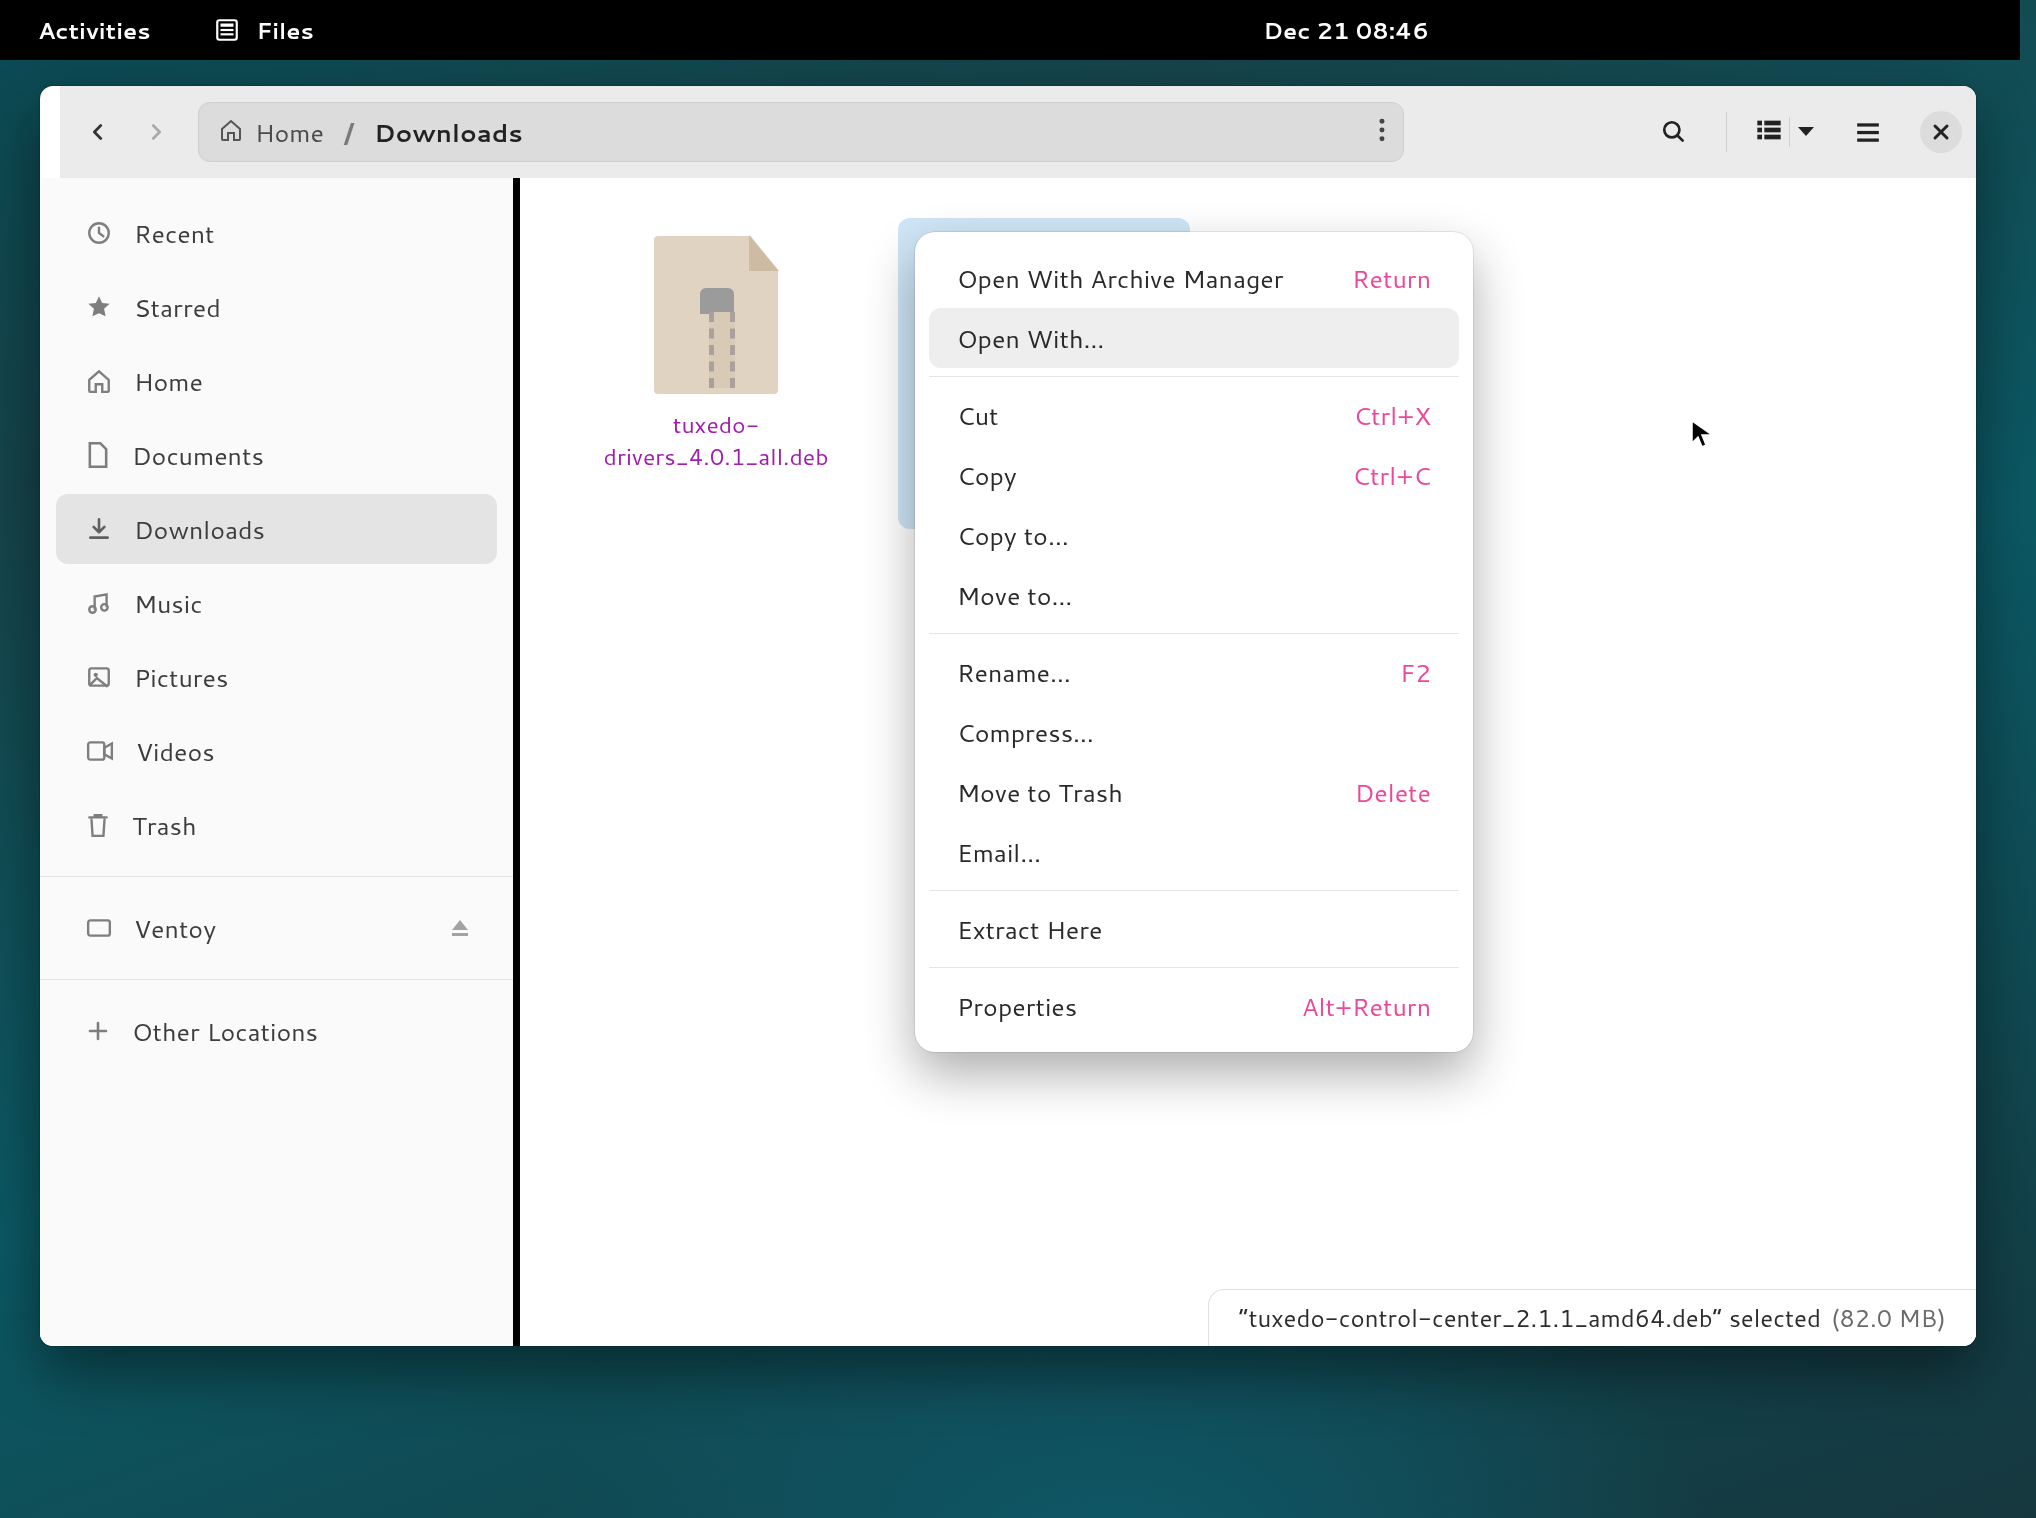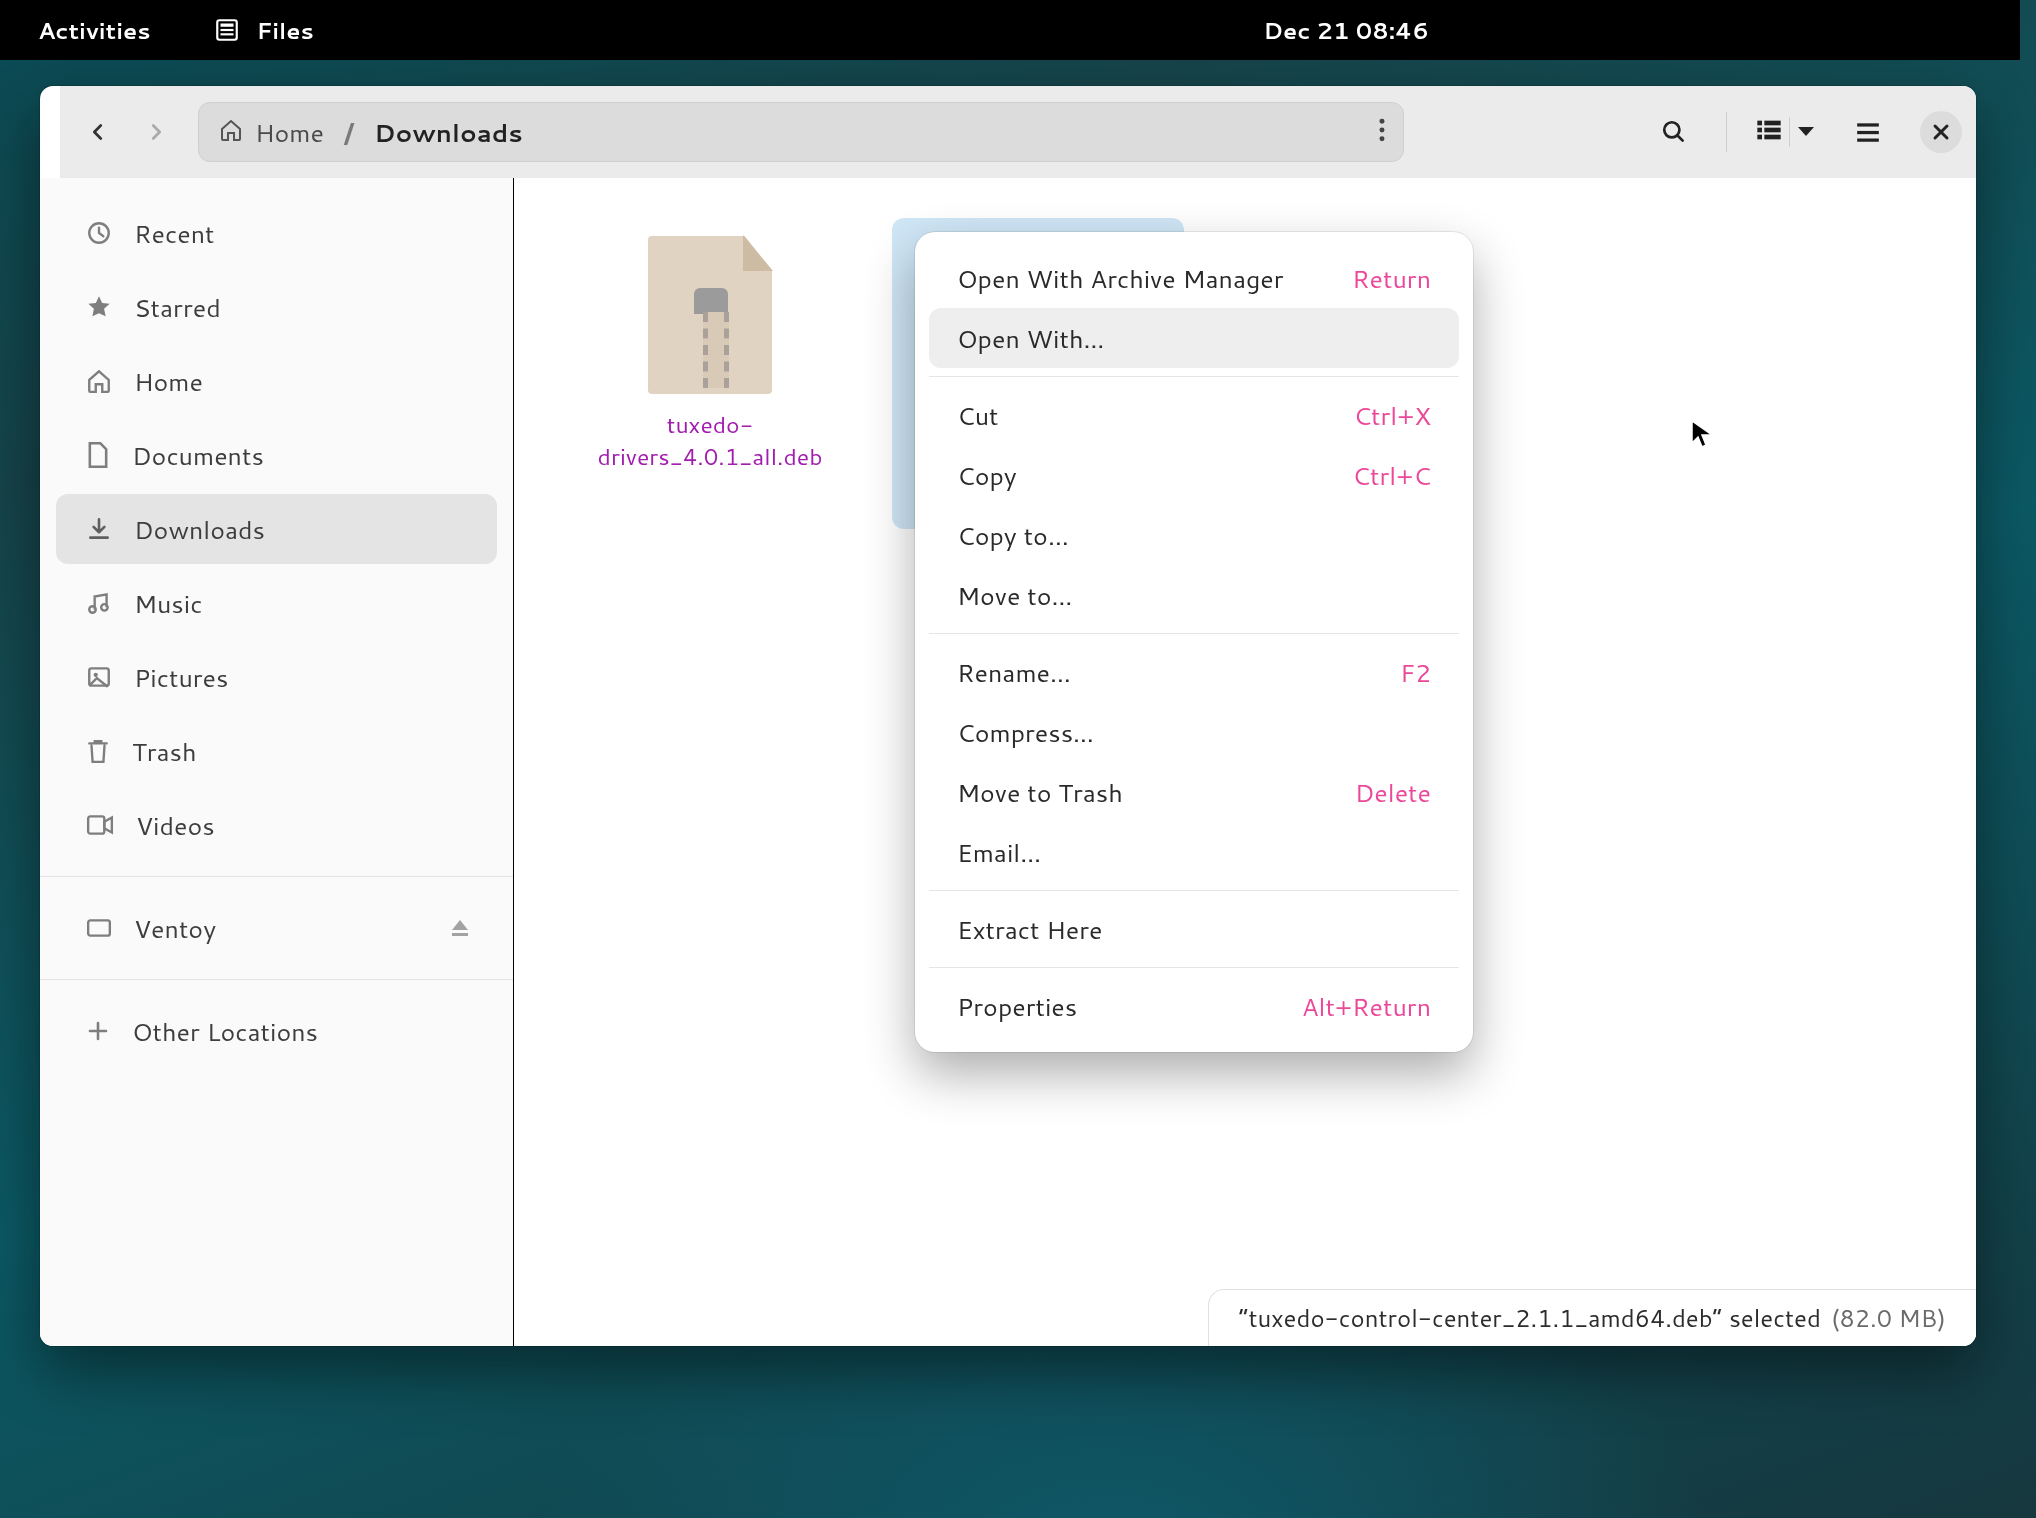--- a/index.html
+++ b/index.html
@@ -36,21 +36,21 @@
   .pathbar .sep{color:#7a7a7a;font-size:28px;font-weight:600;padding:0 2px}
   .pathbar .dots{position:absolute;right:16px;}
   .hb-right{margin-left:auto;display:flex;align-items:center;gap:28px;}
   .divider-v{width:1px;height:40px;background:#cfcfcf}
   .close-btn{width:42px;height:42px;border-radius:50%;background:#dcdcdc;
     display:flex;align-items:center;justify-content:center;cursor:pointer;}
   .view-switch{display:flex;align-items:center;gap:6px}
 
   
   .body{position:absolute;top:92px;left:0;right:0;bottom:0;display:flex}
-  .sidebar{width:473px;min-width:473px;border-right:1px solid #000000;
+  .sidebar{width:473px;min-width:473px;border-right:7px solid #000000;
     background:#fafafa;padding-top:18px;display:flex;flex-direction:column;
     font-size:25px;color:#3d3d3d}
   .side-item{height:70px;display:flex;align-items:center;gap:22px;padding:0 30px;
     margin:2px 16px;border-radius:12px;cursor:pointer;position:relative}
   .side-item.active{background:#e4e4e4}
   .side-item .lbl{flex:1}
   .side-item svg{flex:0 0 auto;opacity:.75}
   .side-sep{height:1px;background:#e3e3e3;margin:14px 0}
   .eject{position:absolute;right:26px;opacity:.7}
 
@@ -226,31 +226,31 @@
       </div>
       <div class="side-item">
         <svg width="26" height="26" viewBox="0 0 24 24">
             <rect x="3" y="4" width="18" height="16" rx="2" fill="none" stroke="#555" stroke-width="2.2"></rect>
             <circle cx="9" cy="10" r="2" fill="#555"></circle>
             <path d="M4 19l6-6 10 8" stroke="#555" stroke-width="2.2" fill="none"></path>
           </svg>
         <span class="lbl">Pictures</span>
       </div>
       <div class="side-item">
-        <svg width="24" height="26" viewBox="0 0 22 24">
-            <path d="M3 5h16M8 5V3h6v2m-9 2l1 15h10l1-15" fill="none" stroke="#555" stroke-width="2.2" stroke-linecap="round"></path>
-          </svg>
-        <span class="lbl">Trash</span>
-      </div>
-      <div class="side-item">
         <svg width="28" height="22" viewBox="0 0 26 20">
             <rect x="2" y="2" width="15" height="16" rx="2" fill="none" stroke="#555" stroke-width="2.2"></rect>
             <path d="M17 7l7-4v14l-7-4z" fill="none" stroke="#555" stroke-width="2.2"></path>
           </svg>
         <span class="lbl">Videos</span>
+      </div>
+      <div class="side-item">
+        <svg width="24" height="26" viewBox="0 0 22 24">
+            <path d="M3 5h16M8 5V3h6v2m-9 2l1 15h10l1-15" fill="none" stroke="#555" stroke-width="2.2" stroke-linecap="round"></path>
+          </svg>
+        <span class="lbl">Trash</span>
       </div>
 
       <div class="side-sep"></div>
 
       <div class="side-item">
         <svg width="26" height="22" viewBox="0 0 24 18">
             <rect x="2" y="2" width="20" height="14" rx="2" fill="none" stroke="#555" stroke-width="2.2"></rect>
           </svg>
         <span class="lbl">Ventoy</span>
         <span class="eject">

